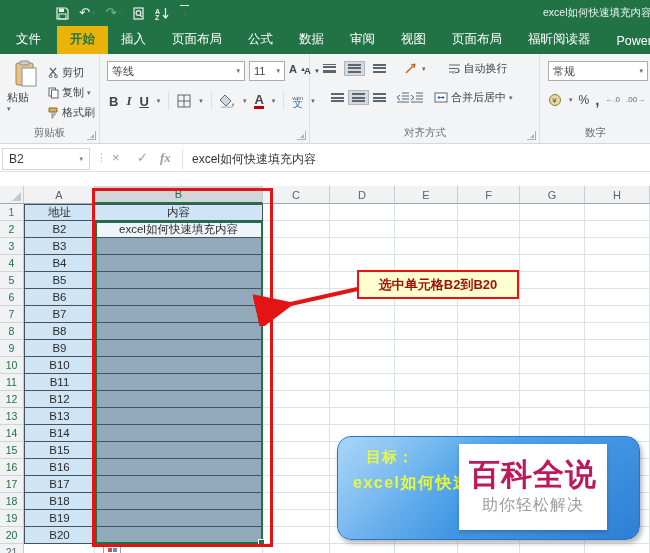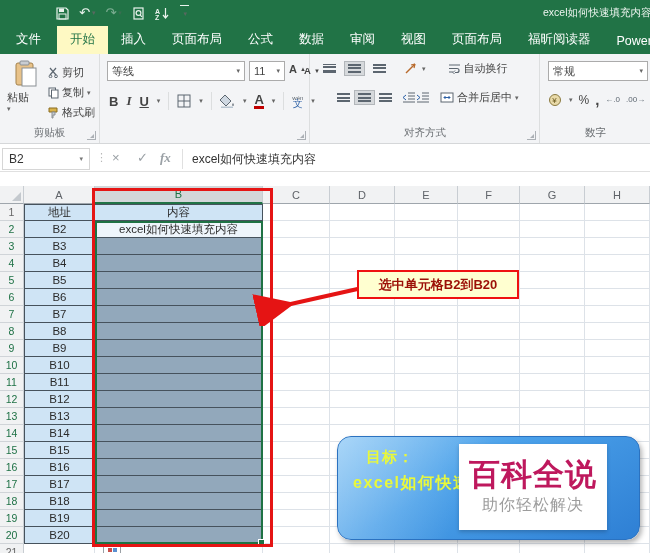--- a/index.html
+++ b/index.html
@@ -13,21 +13,21 @@
   .qat { display:flex; align-items:center; gap:10px; padding:5px 0 0 56px; }
   .qat .qbtn { display:flex; align-items:center; color:#eaf3ed; font-size:13px; line-height:14px; cursor:default; }
   .qat .dim { opacity:.45; }
   .qat .dd { font-size:7px; margin-left:2px; opacity:.8; }
   #doc-title { left:543px; top:6px; width:120px; color:#eef5f0; font-size:10.5px; white-space:nowrap; overflow:hidden; }
 
   
   #tabbar { left:0; top:27px; width:650px; height:27px; background:#217346; display:flex; align-items:flex-end; }
   .tab { padding:5px 13px 6px; font-size:12.5px; color:#fff; white-space:nowrap; }
   .tab.file { padding:5px 16px 6px; }
-  .tab.active { background:#fef9c3; color:#217346; }
+  .tab.active { background:#eab308; color:#217346;font-weight:bold; }
 
   
   #ribbon { left:0; top:54px; width:650px; height:90px; background:#f3f4f6; border-bottom:1px solid #d5d7d9; color:#444; }
   .rgroup { position:absolute; top:0; height:89px; border-right:1px solid #dcdedf; }
   .glabel { position:absolute; bottom:3px; left:0; right:0; text-align:center; font-size:10.5px; color:#6a6e72; }
   .launcher { position:absolute; bottom:3px; right:3px; width:9px; height:9px; border-left:1px solid #9aa0a5; border-top:1px solid #9aa0a5; transform:rotate(180deg); opacity:.8; }
   .launcher:after { content:""; position:absolute; left:1px; top:1px; border:2px solid transparent; border-left-color:#9aa0a5; border-top-color:#9aa0a5; }
   .rbtn { display:inline-flex; align-items:center; gap:3px; font-size:11px; color:#444; white-space:nowrap; }
   .dd { font-size:7px; color:#666; }
   .vbox { background:#fff; border:1px solid #ababab; display:flex; align-items:center; font-size:11px; padding:0 4px; height:20px; }
@@ -252,21 +252,21 @@
         <span class="dd">▾</span>
         <span style="width:14px;"></span>
         <span class="rbtn">
           <svg width="13" height="11" viewBox="0 0 13 11">
               <path d="M1 2h11M1 5.5h8a2 2 0 110 4H7M1 9h4" stroke="#5c6670" fill="none" stroke-width="1.2"></path>
               <path d="M7 7.5l-2 2 2 2" stroke="#5c6670" fill="none"></path>
             </svg>
           <span>自动换行</span>
         </span>
       </div>
-      <div class="abs" style="left:22px;top:36px;display:flex;align-items:center;">
+      <div class="abs" style="left:16px;top:36px;display:flex;align-items:center;">
         <span class="ibtn">
             <span class="bars"></span>
           </span>
         <span class="ibtn on">
             <span class="bars"></span>
           </span>
         <span class="ibtn">
             <span class="bars"></span>
           </span>
         <span style="width:6px;"></span>

